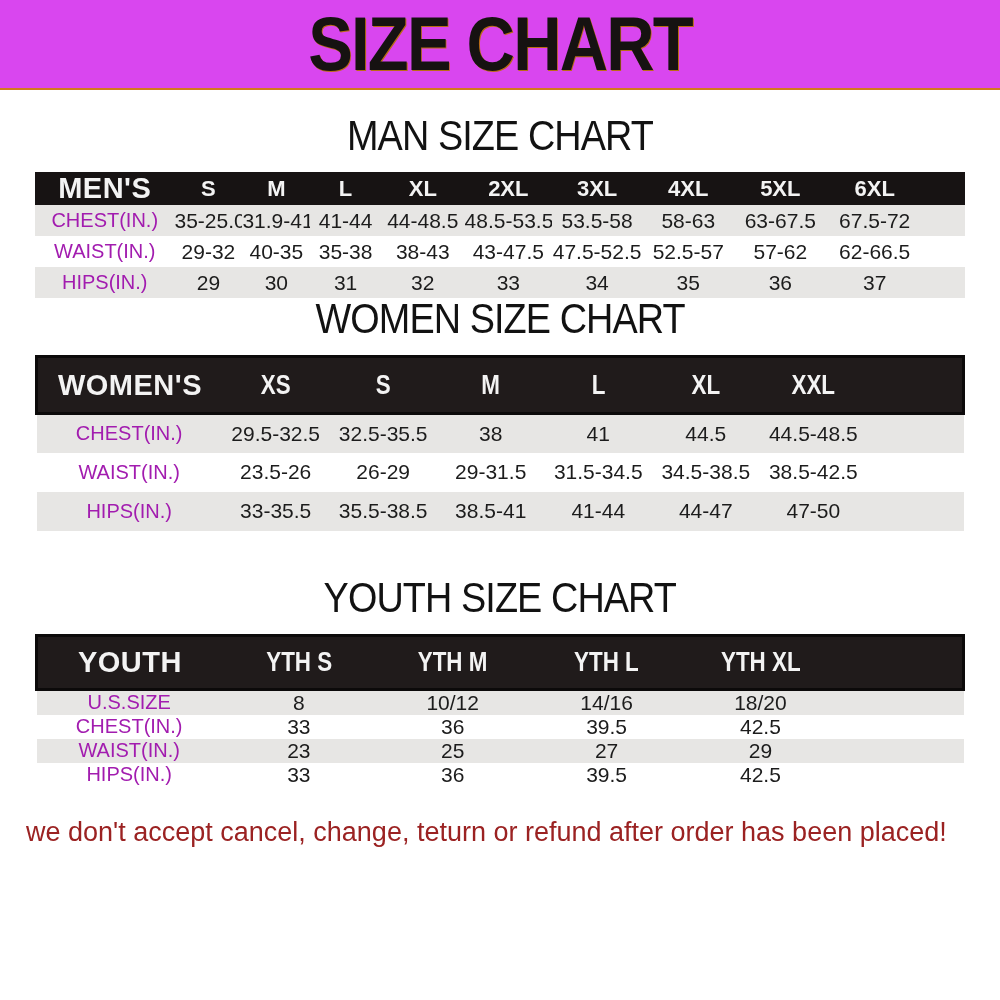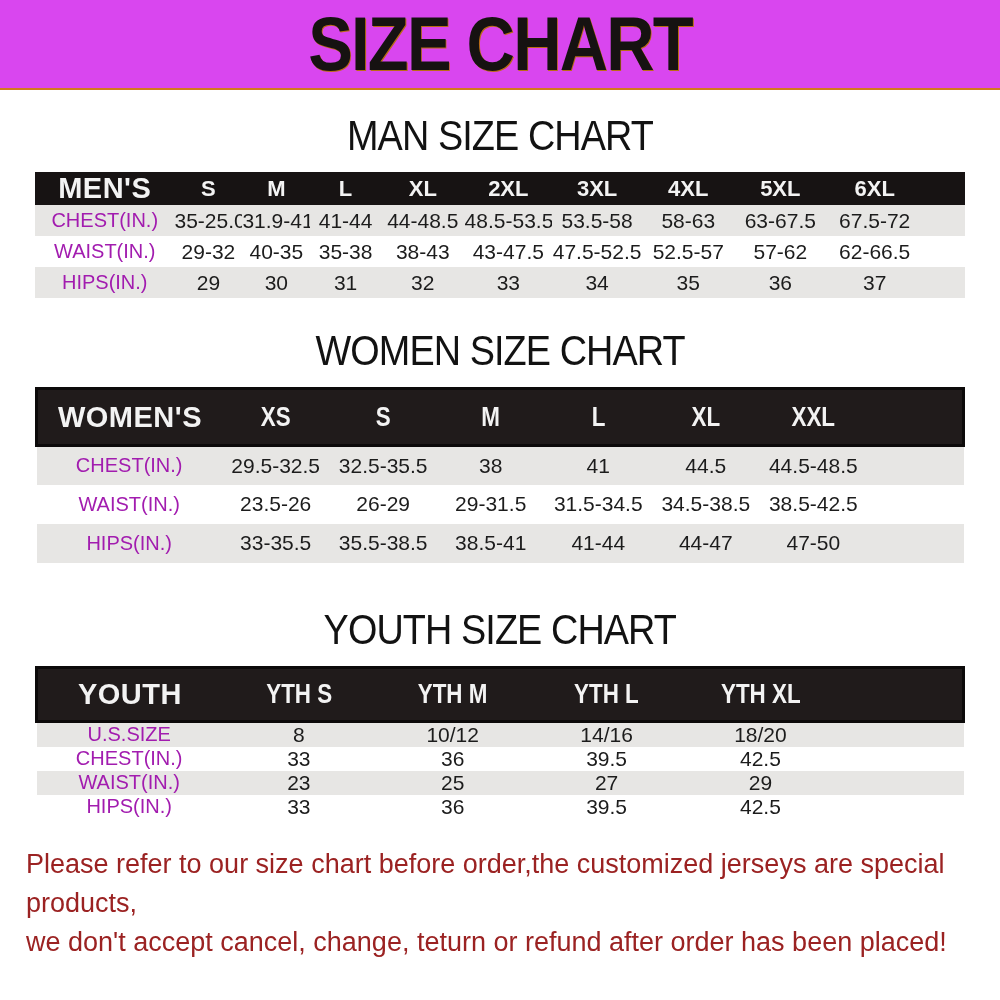--- a/index.html
+++ b/index.html
@@ -20,21 +20,21 @@
     display:inline-block;transform:scaleX(.88);transform-origin:center;
     text-shadow:1px 1px 0 #b96c15;
   }
   
   .section-title{
     text-align:center;font-weight:normal;color:#121212;
     font-size:42px;letter-spacing:-1px;line-height:1;margin:0;
   }
   .section-title > span{display:inline-block;transform:scaleX(.9);transform-origin:center;}
   .t-men{margin-top:25px;}
-  .t-women{margin-top:32px;}
+  .t-women{}
   .t-youth{margin-top:46px;}
   
   table.size-table{
     width:93%;margin:15px auto 0 auto;
     border-collapse:collapse;table-layout:fixed;
   }
   table.size-table th,table.size-table td{
     text-align:center;padding:0;overflow:hidden;white-space:nowrap;
   }
   tr.hdr{background:#171313;color:#f3f3f3;}
@@ -252,15 +252,14 @@
     <td class="val">33</td>
     <td class="val">36</td>
     <td class="val">39.5</td>
     <td class="val">42.5</td>
     <td class="val"></td>
   </tr>
 </tbody>
   </table>
 
 <div class="footer">
-  <div>Please refer to our size chart before order,the customized jerseys are special products,</div>
   <div>we don't accept cancel, change, teturn or refund after order has been placed!</div>
 </div>
 
 </body></html>

